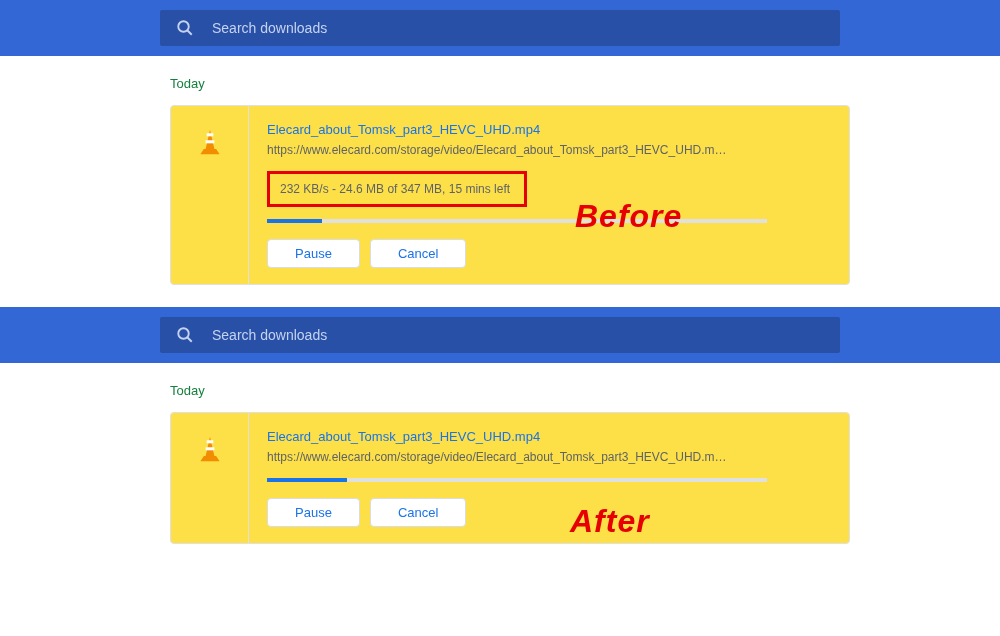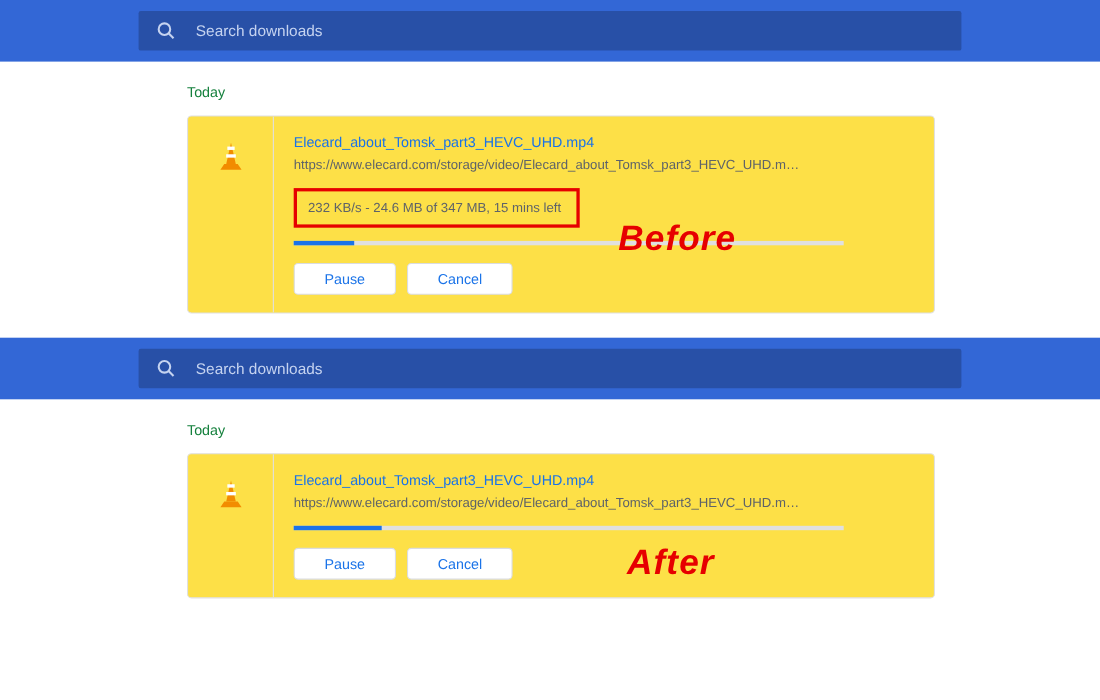--- a/index.html
+++ b/index.html
@@ -14,21 +14,21 @@
     .panel { position: relative; }
     .header-bar {
       background: #3367d6;
       height: 56px;
       padding: 10px 0;
       display: flex;
       justify-content: center;
     }
     .search-container {
       background: #2850a7;
-      width: 748px;
+      width: 680px;
       height: 36px;
       border-radius: 2px;
       display: flex;
       align-items: center;
       padding: 0 16px;
     }
     .search-icon {
       width: 18px;
       height: 18px;
       margin-right: 18px;
@@ -155,21 +155,21 @@
         <div class="progress-track">
           <div class="progress-fill" style="width:11%"></div>
         </div>
         <div class="btn-row">
           <button class="btn">Pause</button>
           <button class="btn">Cancel</button>
         </div>
       </div>
     </div>
   </div>
-  <div class="annotation" style="left:562px; top:198px;">Before</div>
+  <div class="annotation" style="left:575px; top:198px;">Before</div>
 </div>
 
 <div class="panel" style="margin-top:22px;">
   <div class="header-bar">
     <div class="search-container">
       <svg class="search-icon" viewBox="0 0 24 24" fill="none" stroke="#c5d3f0" stroke-width="2.5">
         <circle cx="10" cy="10" r="7"></circle>
           <line x1="15" y1="15" x2="21" y2="21"></line>
       </svg>
       <input class="search-input" placeholder="Search downloads" style="">
@@ -192,14 +192,14 @@
         <div class="progress-track">
           <div class="progress-fill" style="width:16%"></div>
         </div>
         <div class="btn-row">
           <button class="btn">Pause</button>
           <button class="btn">Cancel</button>
         </div>
       </div>
     </div>
   </div>
-  <div class="annotation" style="left:570px; top:186px;">After</div>
+  <div class="annotation" style="left:570px; top:196px;">After</div>
 </div>
 
 </body></html>

